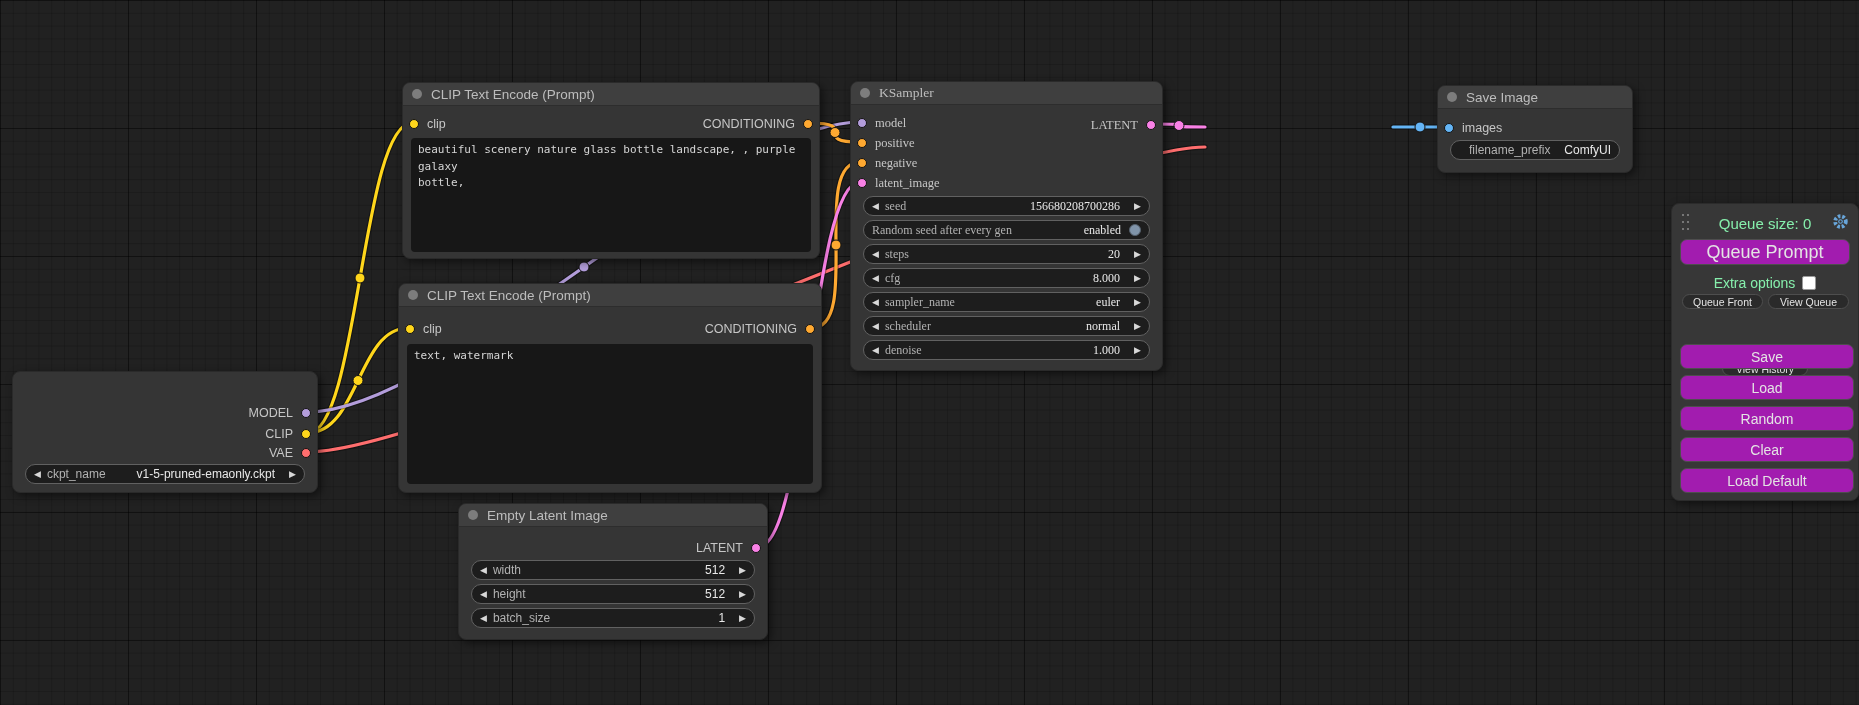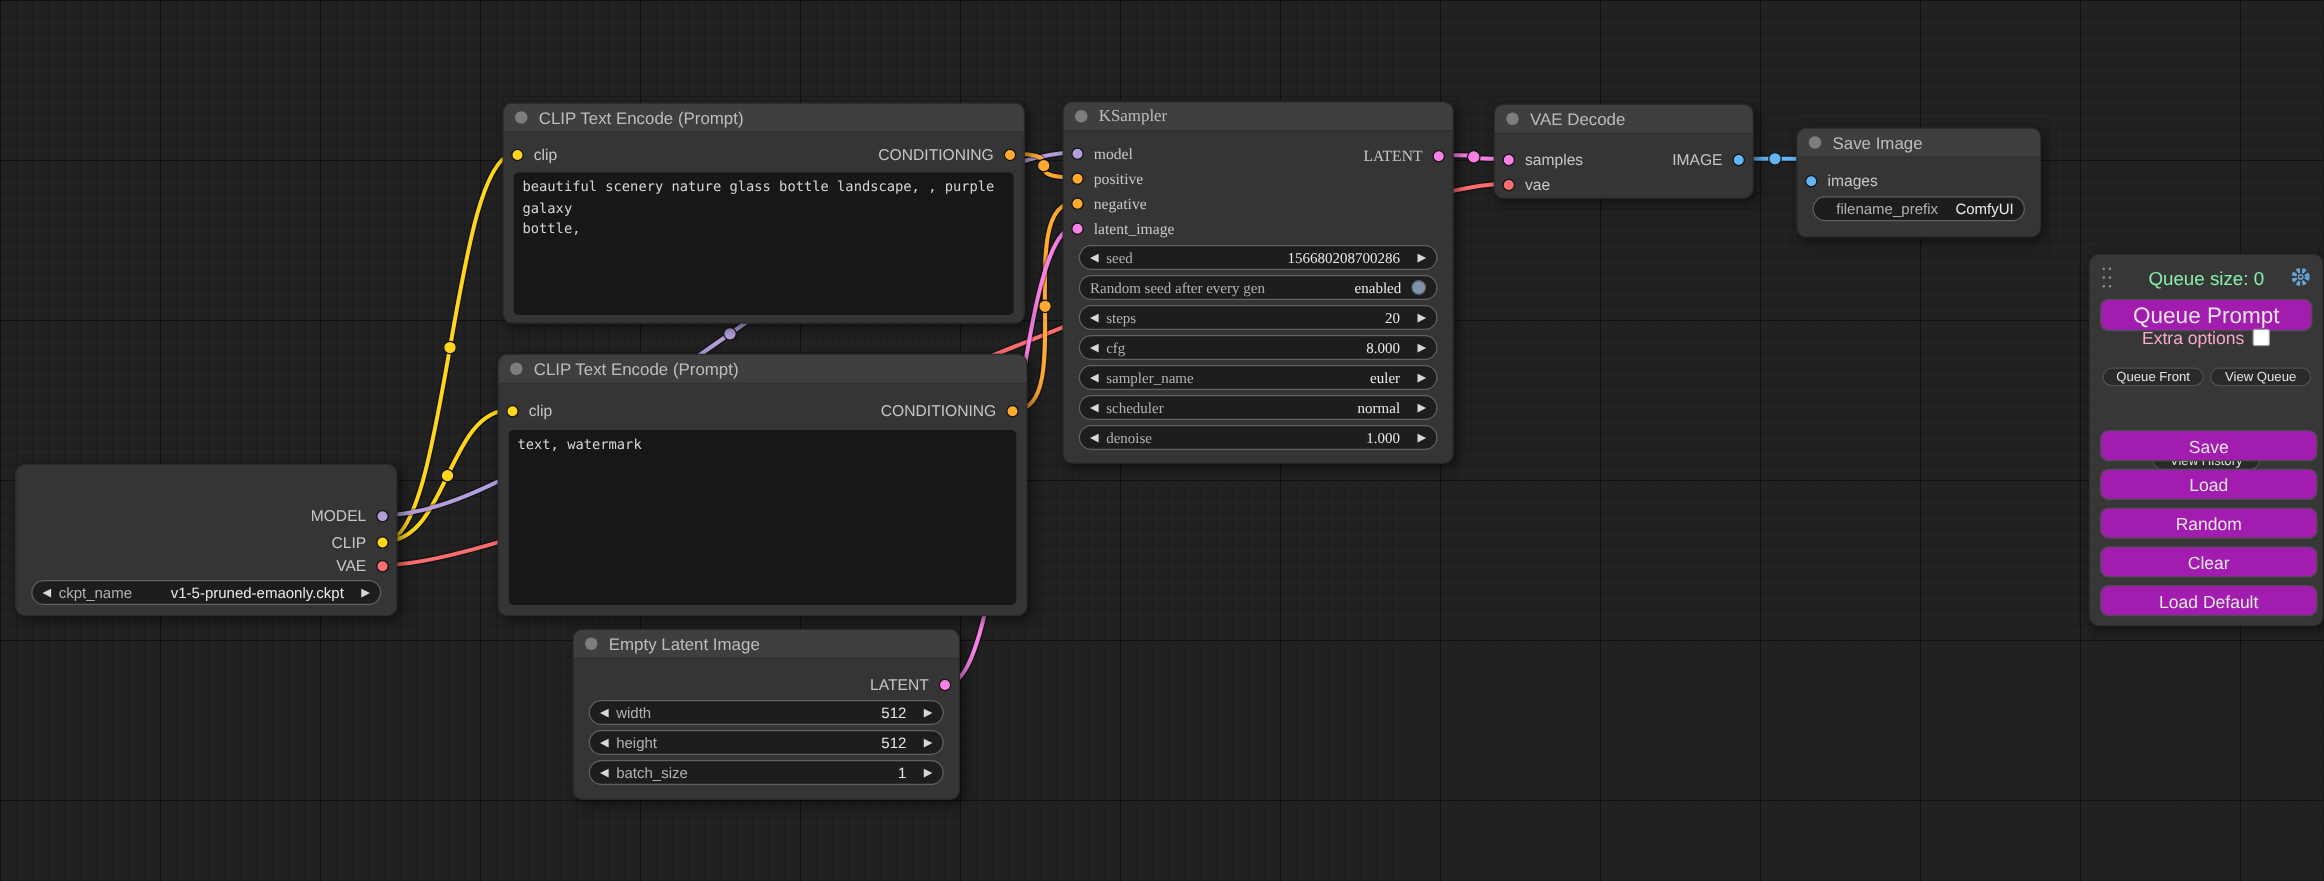--- a/index.html
+++ b/index.html
@@ -43,22 +43,22 @@
   .qpanel{position:absolute;background:#373737;border:1px solid #2b2b2b;border-radius:8px;
       box-shadow:3px 3px 9px rgba(0,0,0,.5);z-index:3;}
   .qhandle{position:absolute;left:10px;top:10px;width:9px;height:16px;display:flex;
       flex-wrap:wrap;gap:3px;align-content:space-between;}
   .qhandle i{width:2px;height:2px;background:#8d8d8d;border-radius:50%;}
   .qsize{position:absolute;left:0;right:0;top:11px;text-align:center;font-size:15px;color:#86efac;}
   .qgear{position:absolute;right:9px;top:9px;width:17px;height:17px;}
   .qpanel button{font-family:"Liberation Sans",sans-serif;color:#e4e4e4;background:#a21caf;
       border:1px solid #4e4e4e;border-radius:7px;position:absolute;padding:0;}
   .qprompt{left:8px;right:8px;top:35px;height:26px;font-size:18px;}
-  .qextra{position:absolute;left:0;right:0;top:58px;height:16px;display:flex;
-      justify-content:center;align-items:center;gap:7px;font-size:14px;color:#f9a8d4;}
+  .qextra{position:absolute;left:0;right:0;top:71px;height:16px;display:flex;
+      justify-content:center;align-items:center;gap:7px;font-size:14px;color:#86efac;}
   .qcheck{width:12px;height:12px;background:#fff;border:1px solid #9a9a9a;border-radius:2px;}
   .qsmall{height:15px;font-size:10.5px;background:#2a2a2a!important;border-radius:8px!important;}
   .qfront{left:10px;top:90px;width:81px;}
   .qview{left:96px;top:90px;width:81px;}
   .qhist{left:50px;top:109px;width:86px;margin-top:48px;}
   .qbig{left:8px;right:4px;height:25px;font-size:14px;}
 </style>
 </head>
 <body>
 
@@ -262,39 +262,21 @@
         <span class="wvalue">normal</span>
         <span class="arr">▶</span>
       </div>
       <div class="widget combo" style="top: 258px;">
         <span class="arr">◀</span>
         <span class="wlabel">denoise</span>
         <span class="wvalue">1.000</span>
         <span class="arr">▶</span>
       </div>
     </div>
-    <div class="node" style="left: 1195px; top: 83px; width: 208px; height: 76px;">
-      <div class="node-header">
-        <span class="collapse-dot"></span>
-        <span class="node-title">VAE Decode</span>
-      </div>
-      <div class="slot in" style="top: 35px;">
-        <span class="dot" style="background: rgb(249, 129, 230);"></span>
-        <span>samples</span>
-      </div>
-      <div class="slot in" style="top: 55px;">
-        <span class="dot" style="background: rgb(255, 110, 110);"></span>
-        <span>vae</span>
-      </div>
-      <div class="slot out" style="top: 35px;">
-        <span class="dot" style="background: rgb(100, 181, 246);"></span>
-        <span>IMAGE</span>
-      </div>
-    </div>
-    <div class="node" style="left: 1437px; top: 85px; width: 196px; height: 88px; margin-top: 17px;">
+    <div class="node" style="left: 1437px; top: 85px; width: 196px; height: 88px;">
       <div class="node-header">
         <span class="collapse-dot"></span>
         <span class="node-title">Save Image</span>
       </div>
       <div class="slot in" style="top: 33px;">
         <span class="dot" style="background: rgb(100, 181, 246);"></span>
         <span>images</span>
       </div>
       <div class="widget plain" style="top: 54px;">
         <span class="wlabel">filename_prefix</span>

